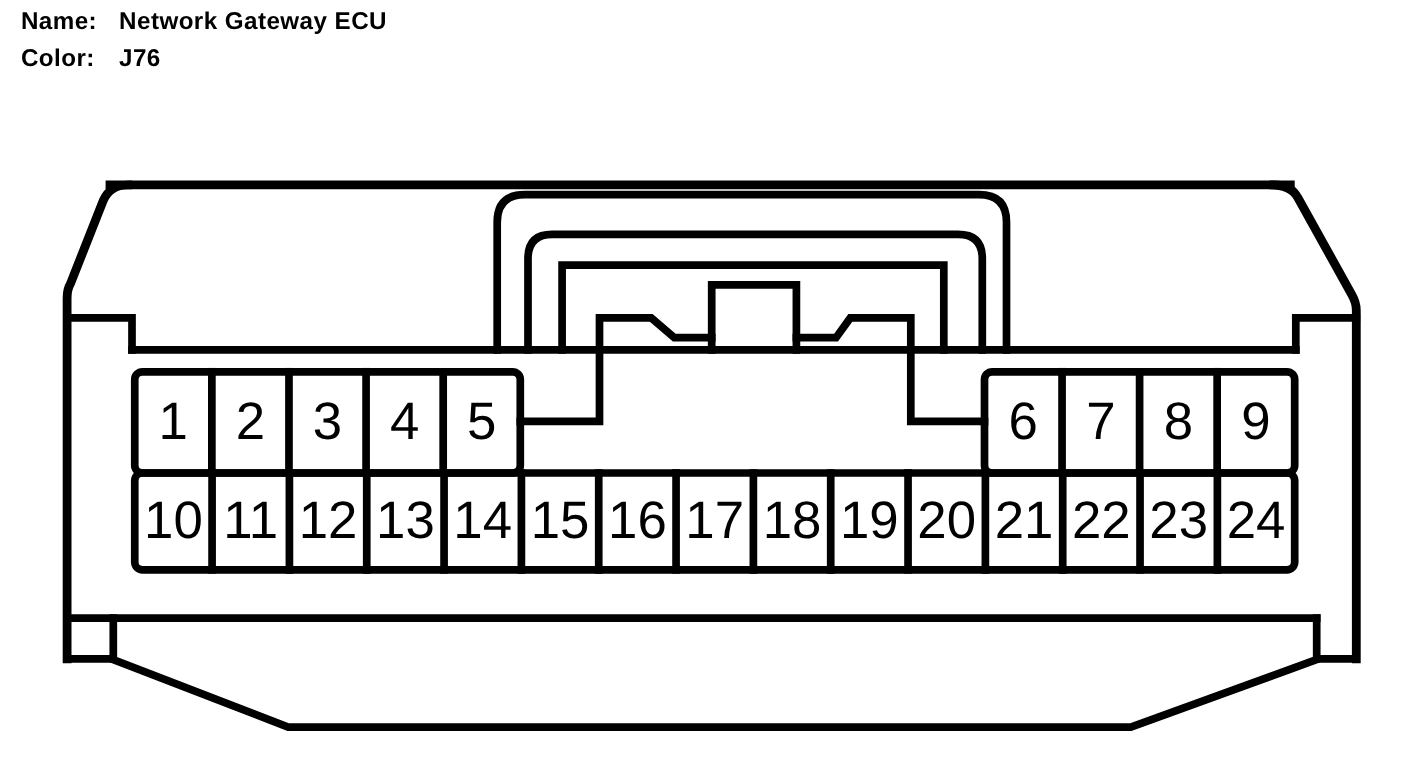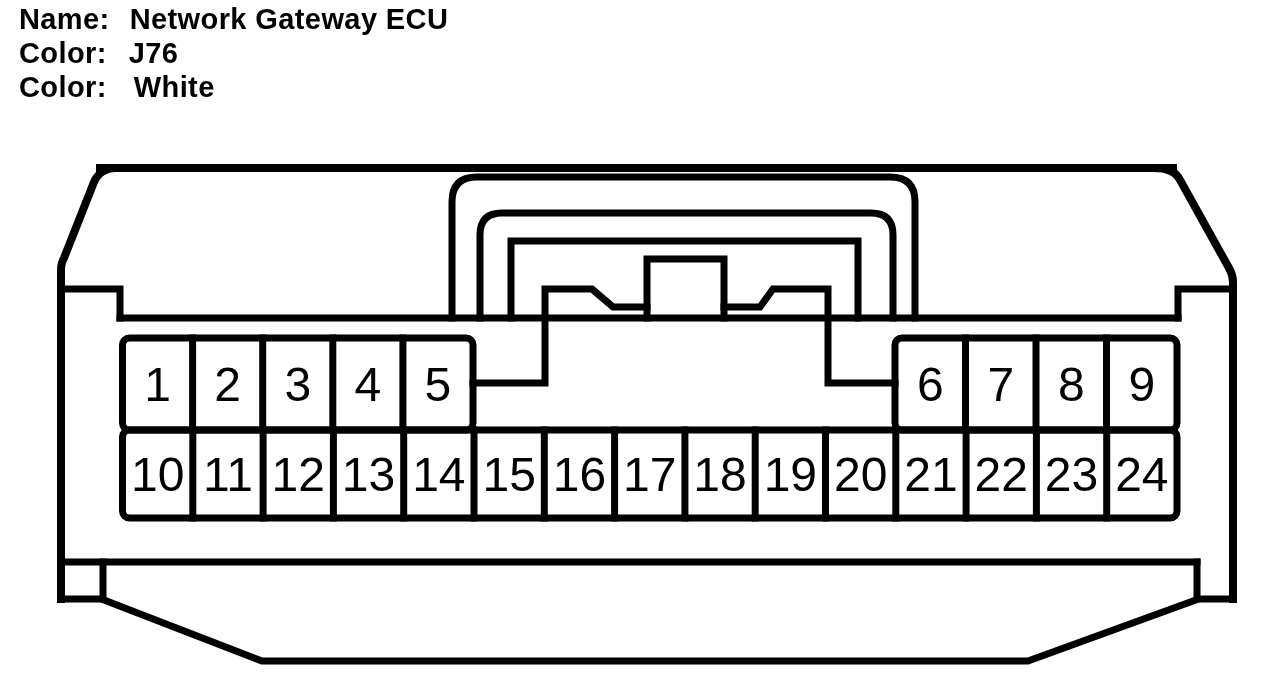--- a/index.html
+++ b/index.html
@@ -17,21 +17,21 @@
   }
   .header-block {
     position: absolute;
     left: 19px;
     top: 4px;
     color: #000000;
   }
   .info-line {
     height: 34px;
     line-height: 30px;
-    font-size: 29px;
+    font-size: 22px;
     font-weight: 700;
     letter-spacing: 0.4px;
     white-space: nowrap;
     color: #000000;
   }
   .info-value { display: inline-block; }
   .gap-name  { margin-left: 20px; }
   .gap-code  { margin-left: 22px; }
   .gap-part  { margin-left: 9px;  }
   .gap-color { margin-left: 27px; }
@@ -60,23 +60,20 @@
 <body>
 
 <div class="stage">
 
   <div class="header-block">
     <div class="info-line">
       <span>Name:</span><span class="info-value gap-name">Network Gateway ECU</span>
     </div>
     <div class="info-line">
       <span>Color:</span><span class="info-value gap-code">J76</span>
-    </div>
-    <div class="info-line">
-      <span>Color:</span><span class="info-value gap-color">White</span>
     </div>
   </div>
 
   <svg class="diagram-svg" viewBox="0 0 1280 690">
 
     <path class="stroke-body" d="M 100 168 H 1173"></path>
     <path class="stroke-body" d="M 116 168 Q 100 168 94 182 L 64 258 Q 61 263 61 271 L 61 599"></path>
     <path class="stroke-body" d="M 1158 168 Q 1174 168 1180 180 L 1229 268 Q 1233 275 1233 282 L 1233 599"></path>
     <path class="stroke-inner" d="M 61 289 H 120 V 318"></path>
     <path class="stroke-inner" d="M 1233 289 H 1178 V 318"></path>

